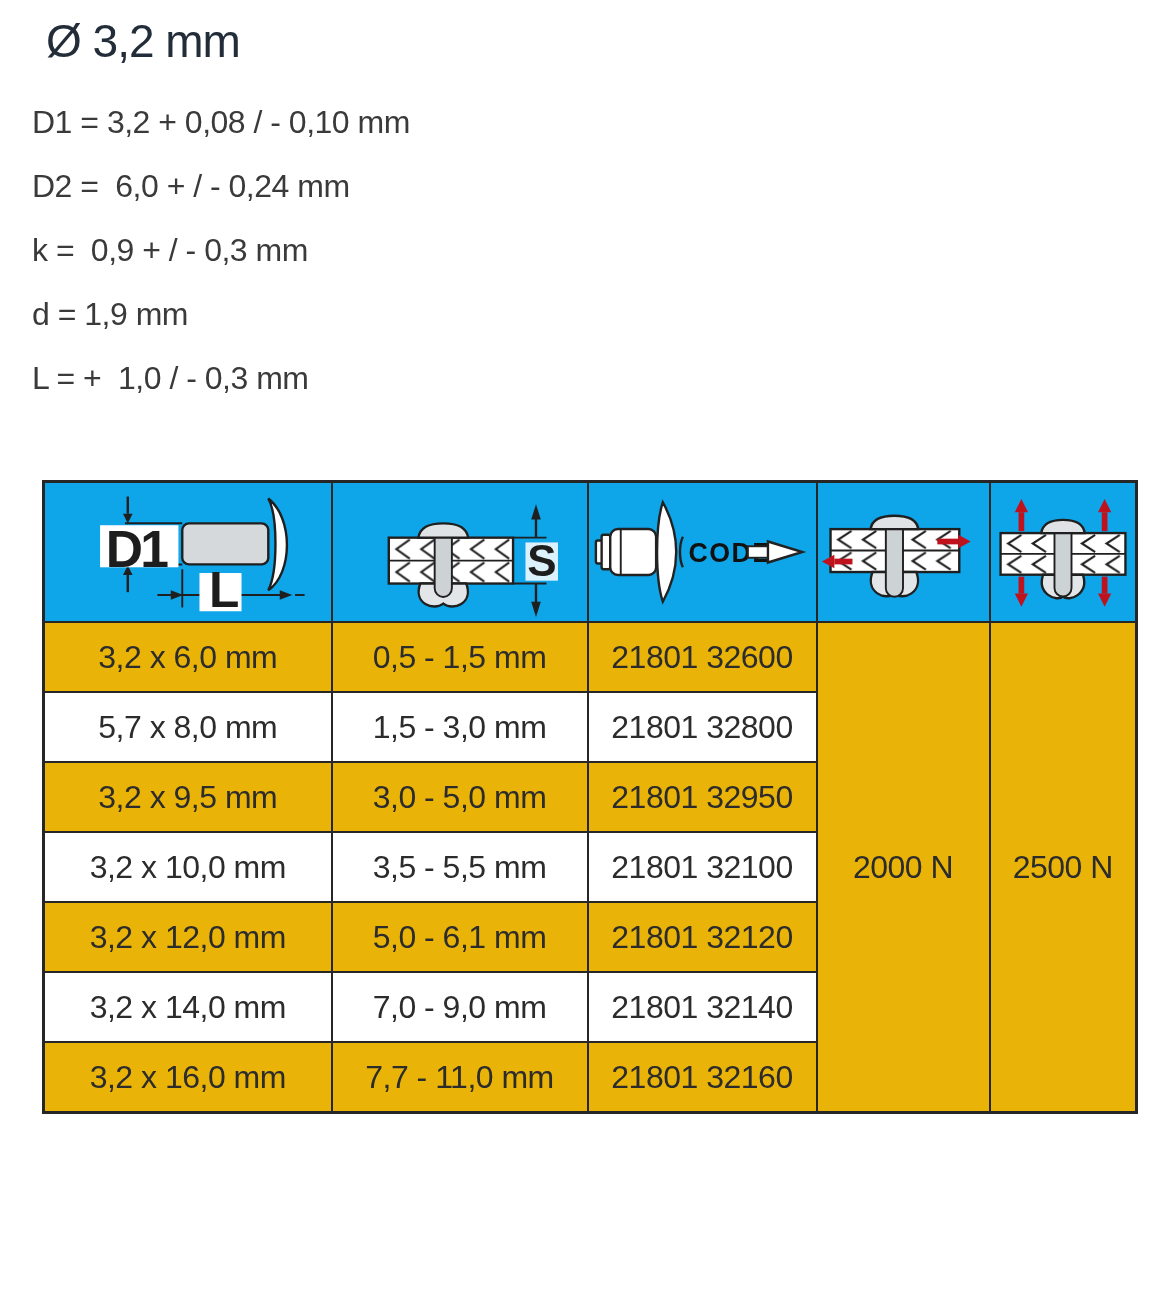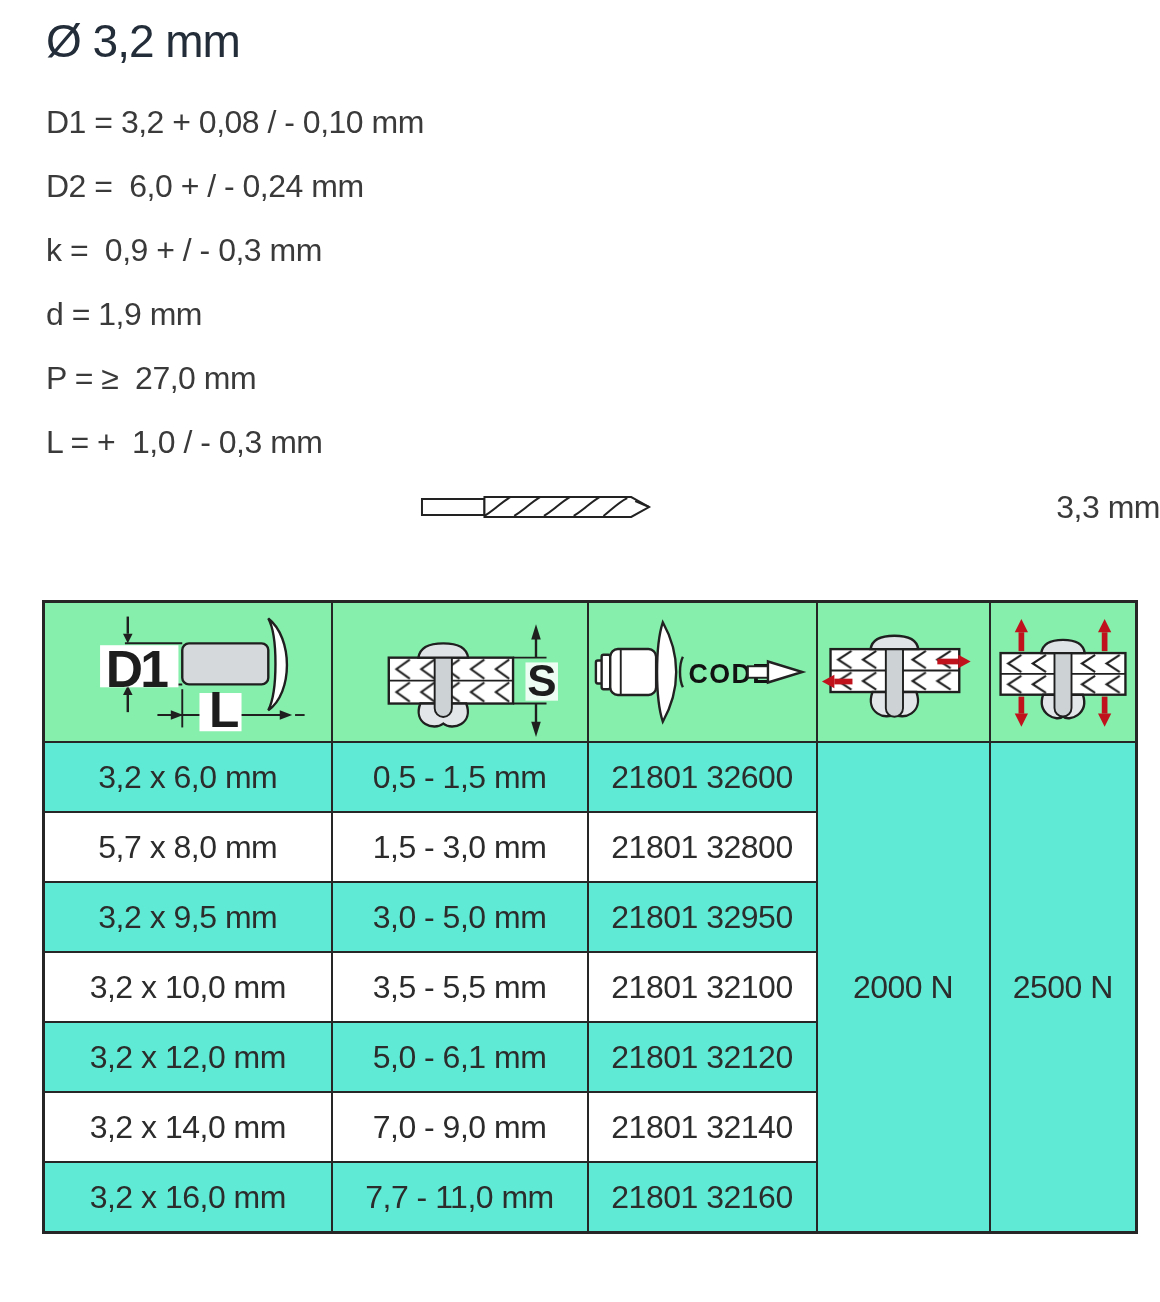--- a/index.html
+++ b/index.html
@@ -3,69 +3,55 @@
 <meta charset="utf-8">
 <style>
   html,body{margin:0;padding:0;background:#ffffff;}
   body{width:1160px;height:1302px;overflow:hidden;
        font-family:"Liberation Sans","DejaVu Sans",sans-serif;color:#2e2e2e;}
   .page{position:relative;width:1160px;height:1302px;}
 
   .title{margin:14px 0 22px 46px;font-size:46px;font-weight:400;
          letter-spacing:-1px;color:#232d39;}
 
-  .specs{margin-left:46px;}
+  .specs{margin-left:32px;}
   .spec-line{font-size:32px;line-height:64px;color:#3a3a3a;
              letter-spacing:-0.5px;white-space:pre;}
 
   .drill-row{margin:10px 0 0 48px;display:flex;align-items:center;gap:28px;height:46px;}
   .drill-size{font-size:32px;color:#3a3a3a;letter-spacing:-0.5px;}
 
   table.spec{margin:70px 0 0 42px;border-collapse:collapse;table-layout:fixed;
              width:1093px;border:3px solid #262626;}
   table.spec th,table.spec td{border:2px solid #262626;padding:0;text-align:center;
              vertical-align:middle;}
-  table.spec th{background:#86efac;height:138px;}
+  table.spec th{background:#0ea5e9;height:138px;}
   table.spec td{height:68px;font-size:32px;color:#2c2c2c;letter-spacing:-0.5px;
              font-weight:400;}
-  tr.alt td{background:#5eead4;}
+  tr.alt td{background:#eab308;}
   td.strength{background:#e7f0f9;font-size:33px;}
 
   svg{display:block;margin:0 auto;}
   svg text{font-family:"Liberation Sans","DejaVu Sans",sans-serif;}
 </style>
 </head>
 <body>
 
 <div class="page">
 
   <div class="title">Ø 3,2 mm</div>
 
   <div class="specs">
     <div class="spec-line">D1 = 3,2 + 0,08 / - 0,10 mm</div>
     <div class="spec-line">D2 =  6,0 + / - 0,24 mm</div>
     <div class="spec-line">k =  0,9 + / - 0,3 mm</div>
     <div class="spec-line">d = 1,9 mm</div>
-    <div class="spec-line">P = ≥  27,0 mm</div>
     <div class="spec-line">L = +  1,0 / - 0,3 mm</div>
   </div>
 
-  <div class="drill-row">
-    <svg width="238" height="42" viewBox="0 0 240 42">
-      <path d="M3,13 H66 V29 H3 Z" fill="#ffffff" stroke="#222222" stroke-width="2"></path>
-      <path d="M66,11 H214 L232,21 L214,31 H66 Z" fill="#ffffff" stroke="#222222" stroke-width="2"></path>
-      <path d="M92,11 C82,17 76,24 66,30" stroke="#222222" stroke-width="2" fill="none"></path>
-      <path d="M122,11 C112,17 106,24 96,30" stroke="#222222" stroke-width="2" fill="none"></path>
-      <path d="M152,11 C142,17 136,24 126,30" stroke="#222222" stroke-width="2" fill="none"></path>
-      <path d="M182,11 C172,17 166,24 156,30" stroke="#222222" stroke-width="2" fill="none"></path>
-      <path d="M210,12 C200,17 194,24 186,30" stroke="#222222" stroke-width="2" fill="none"></path>
-      <path d="M218,15 L232,21" stroke="#222222" stroke-width="2" fill="none"></path>
-    </svg>
-    <span class="drill-size">3,3 mm</span>
-  </div>
 
   <table class="spec">
     <colgroup>
       <col style="width:288px">
         <col style="width:256px">
         <col style="width:229px">
       <col style="width:173px">
         <col style="width:147px">
     </colgroup>
     <thead>

